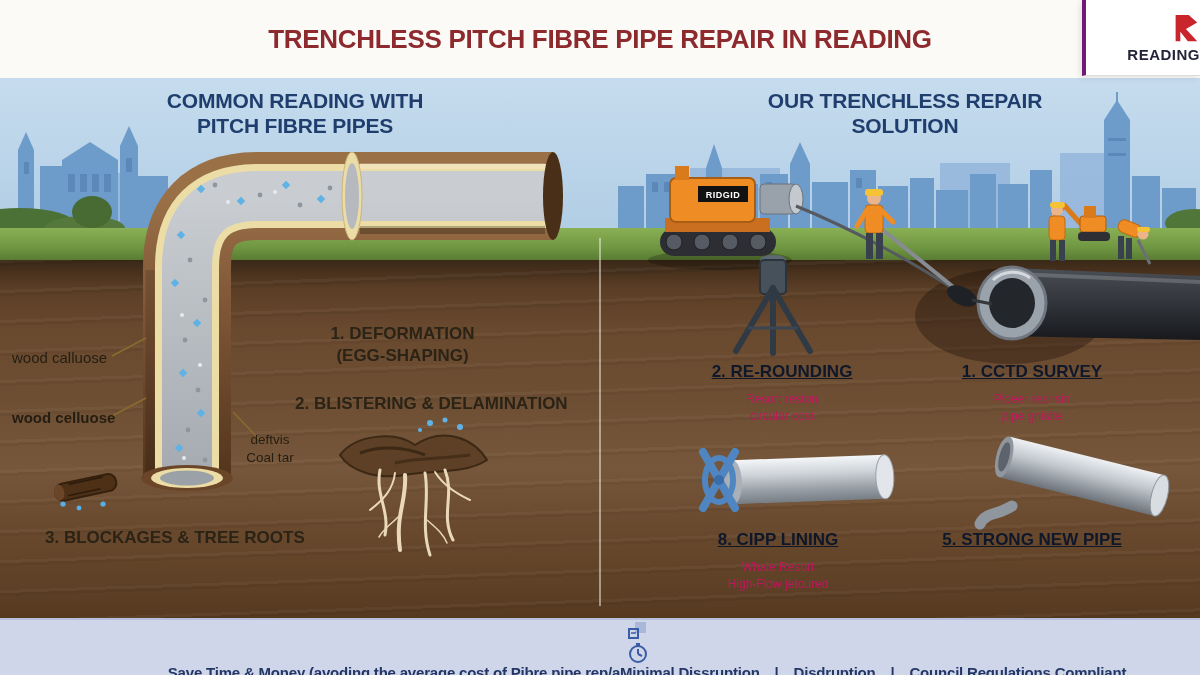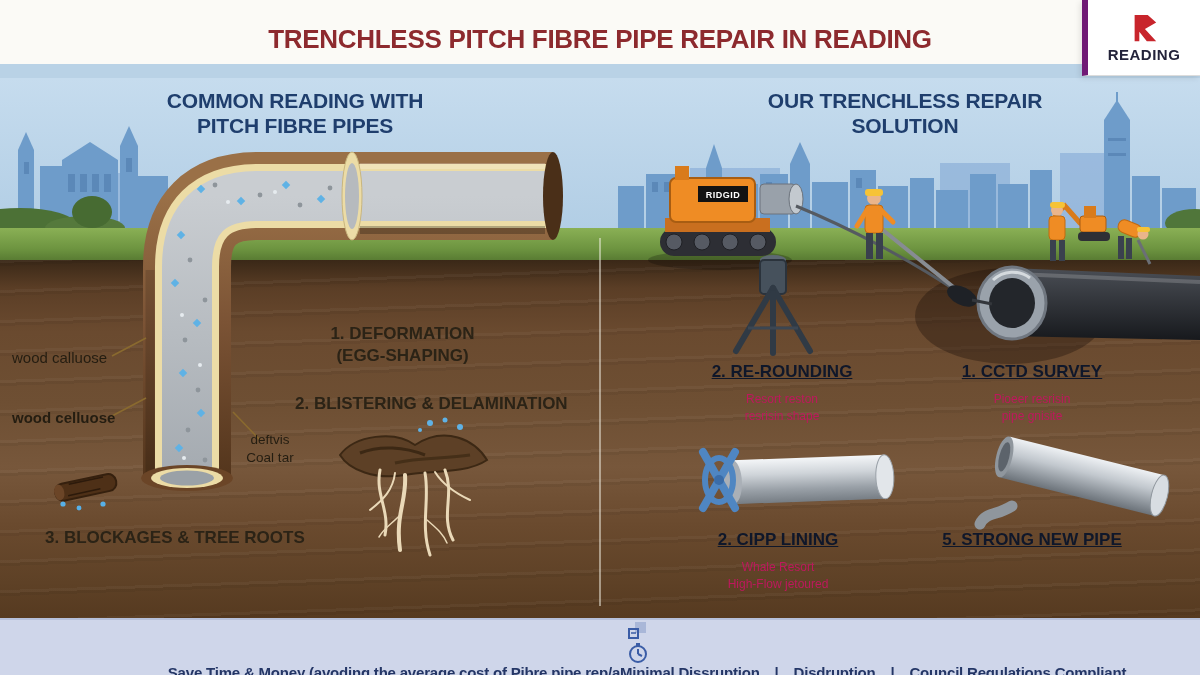--- a/index.html
+++ b/index.html
@@ -2,27 +2,27 @@
 <html><head>
 <meta charset="utf-8">
 <style>
   * { margin:0; padding:0; box-sizing:border-box; }
   html,body { width:1200px; height:675px; }
   body { font-family:"Liberation Sans", sans-serif; overflow:hidden; }
   #canvas { position:relative; width:1200px; height:675px; background:#b9d2e6; overflow:hidden; }
   .abs { position:absolute; }
 
   
-  #header-band { left:0; top:0; width:1200px; height:64px; background:#fbfaf6; z-index:20; }
+  #header-band { left:0; top:0; width:1200px; height:78px; background:#fbfaf6; z-index:20; }
   #page-title { width:1200px; text-align:center; padding-top:24px; font-size:26px; font-weight:bold;
                 letter-spacing:-0.3px; color:#8d2a2e; }
   #logo-card { top:0; right:0; width:118px; height:76px; background:#ffffff; z-index:30;
-               border-left:6px solid #701a75; border-bottom:1px solid #dcdcdc;
+               border-left:4px solid #701a75; border-bottom:1px solid #dcdcdc;
                box-shadow:-2px 2px 6px rgba(0,0,0,0.10);
-               display:flex; flex-direction:column; align-items:center; justify-content:center; gap:3px; }
+               display:flex; flex-direction:column; align-items:flex-end; justify-content:center; gap:3px; }
   #logo-text { font-size:15px; font-weight:bold; color:#23233a; letter-spacing:0.5px; }
 
   #sky { left:0; top:78px; width:1200px; height:150px; background:linear-gradient(#c6dcee,#b2cee5); z-index:1; }
   #skyline { position:absolute; left:0; bottom:0; width:1200px; height:150px; }
   #grass { left:0; top:228px; width:1200px; height:32px; z-index:2;
            background:linear-gradient(#8ab055,#6d9440 65%,#597c33); }
   #soil { left:0; top:260px; width:1200px; height:358px; z-index:2;
           background:
             repeating-linear-gradient(178deg, rgba(255,255,255,0.035) 0 3px, rgba(0,0,0,0.05) 3px 6px, rgba(0,0,0,0) 6px 30px),
             linear-gradient(180deg,#3a2817 0%,#5b3e26 8%,#6a4a2f 20%,#6e4f33 40%,#77573b 58%,#6a4a2e 74%,#5e4126 90%,#563a20 100%); }
@@ -416,32 +416,32 @@
     <div>1. DEFORMATION</div>
     <div>(EGG-SHAPING)</div>
   </div>
   <div id="problem-2" class="problem">2. BLISTERING &amp; DELAMINATION</div>
   <div id="problem-3" class="problem">3. BLOCKAGES &amp; TREE ROOTS</div>
 
   <div id="step-rerounding" class="step">
     <div class="step-title">2. RE-ROUNDING</div>
     <div class="step-desc">
       <div>Resort reston</div>
-      <div>resrisin shape</div>
+      <div>circular cost</div>
     </div>
   </div>
   <div id="step-cctv" class="step">
     <div class="step-title">1. CCTD SURVEY</div>
     <div class="step-desc">
       <div>Pioeer resrisin</div>
       <div>pipe gnisite</div>
     </div>
   </div>
   <div id="step-cipp" class="step">
-    <div class="step-title">2. CIPP LINING</div>
+    <div class="step-title">8. CIPP LINING</div>
     <div class="step-desc">
       <div>Whale Resort</div>
       <div>High-Flow jetoured</div>
     </div>
   </div>
   <div id="step-newpipe" class="step">
     <div class="step-title">5. STRONG NEW PIPE</div>
   </div>
 
   <div id="footer" class="abs">

